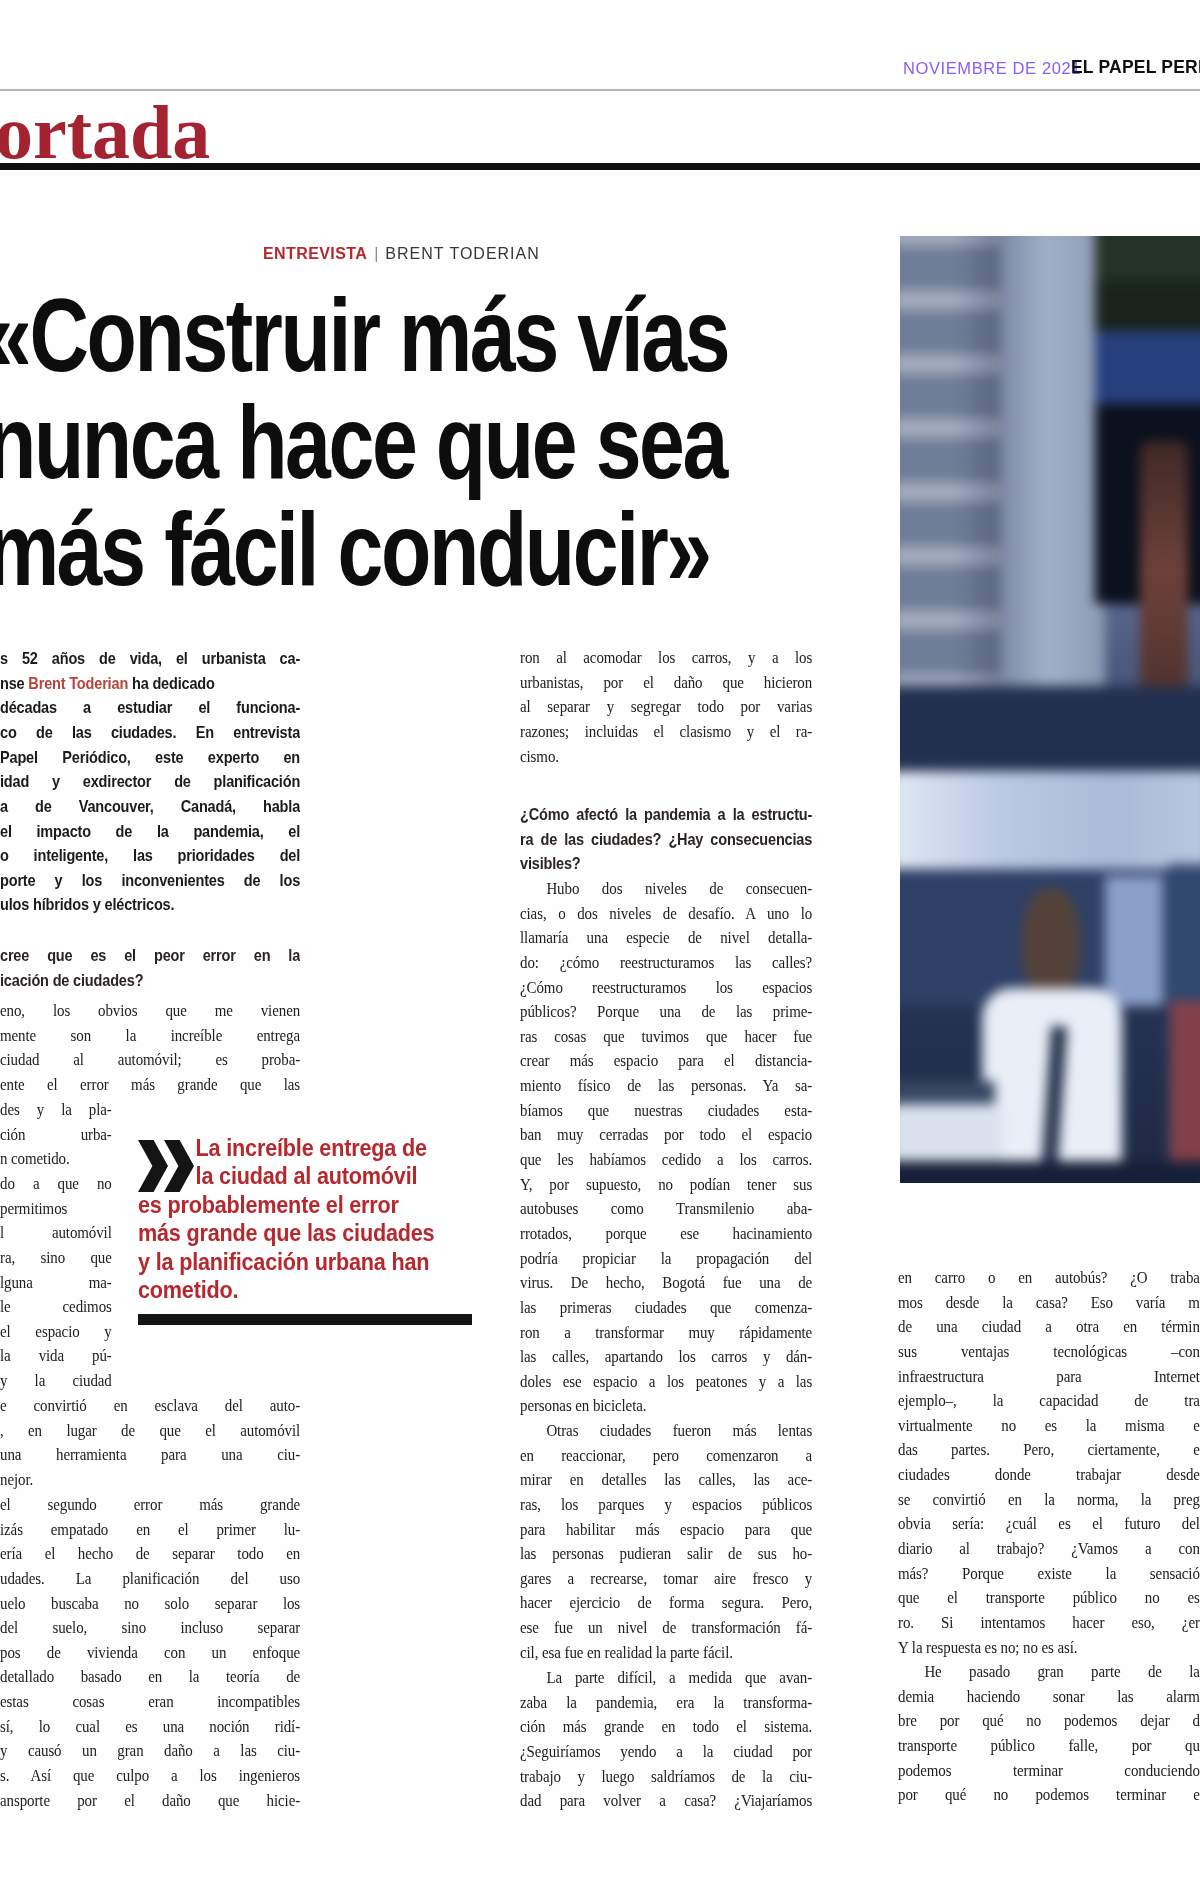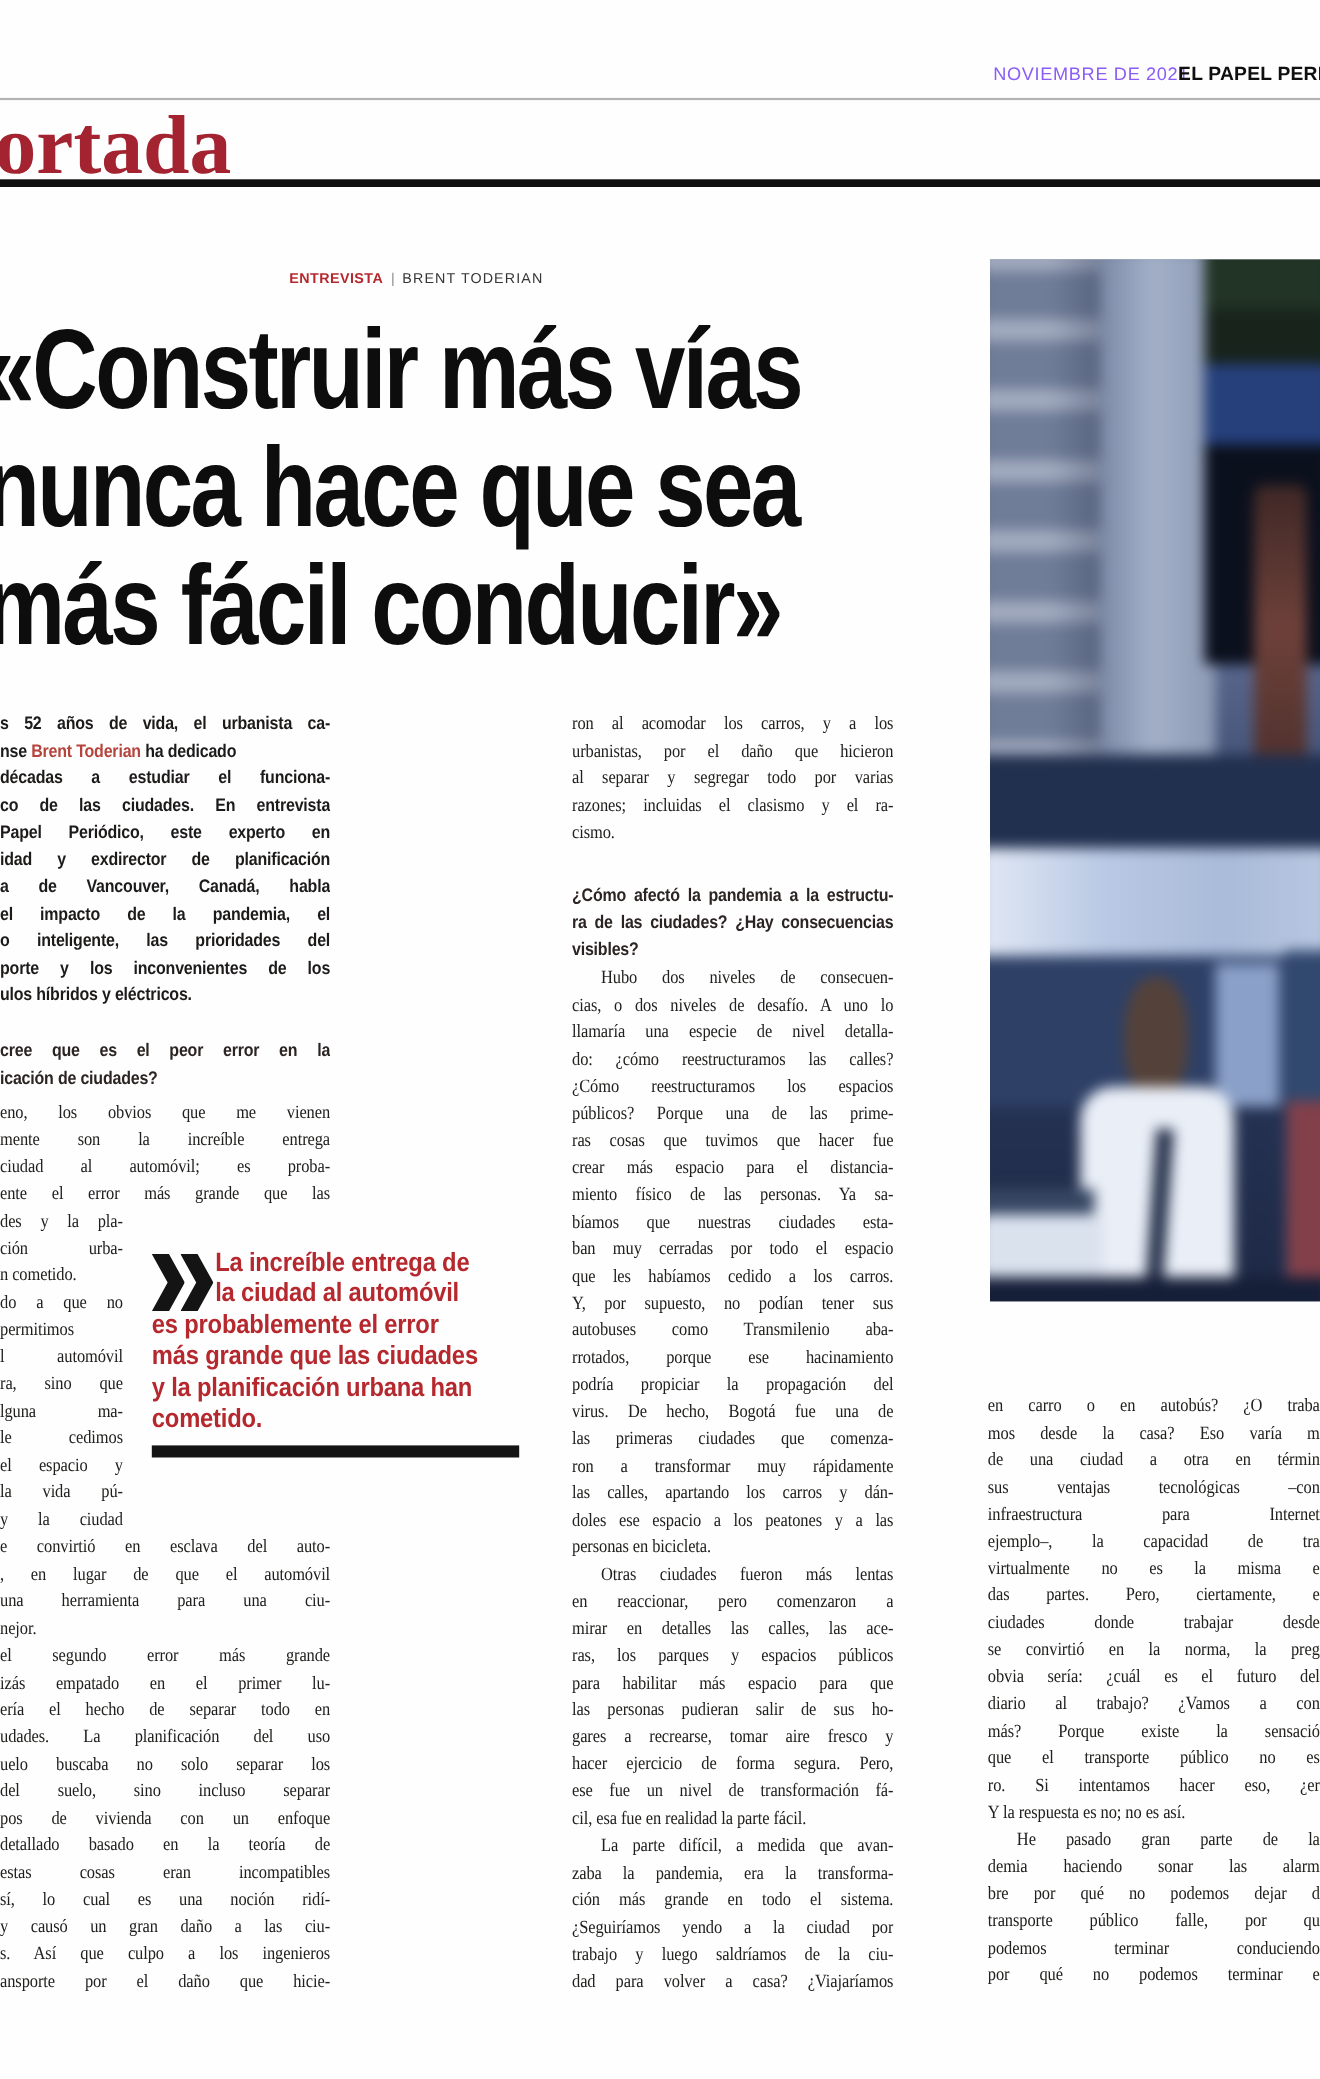--- a/index.html
+++ b/index.html
@@ -10,21 +10,21 @@
   .edition-date{position:absolute;left:903px;top:59px;font-size:16.5px;color:#8b5cf6;
         letter-spacing:.6px;white-space:nowrap;}
   .masthead{position:absolute;left:1071px;top:57px;font-size:17.5px;font-weight:700;color:#0f0f0f;
         letter-spacing:.2px;white-space:nowrap;}
   .rule-gray{position:absolute;left:0;top:89px;width:1200px;height:2px;background:#b3b3b3;}
   .rule-black{position:absolute;left:0;top:163px;width:1200px;height:7px;background:#101010;}
   .section-label{position:absolute;left:-5px;top:94px;font-family:"Liberation Serif",serif;
         font-weight:700;font-size:76px;line-height:1;color:#a32330;white-space:nowrap;}
 
   
-  .kicker{position:absolute;left:263px;top:245px;font-size:13px;white-space:nowrap;}
+  .kicker{position:absolute;left:263px;top:245px;font-size:16px;white-space:nowrap;}
   .kicker .lab{font-weight:700;color:#b5282e;letter-spacing:.4px;}
   .kicker .sep{color:#8a8a8a;padding:0 7px;font-weight:400;}
   .kicker .auth{color:#363636;letter-spacing:1px;}
 
   
   .headline{position:absolute;left:-14px;top:282px;margin:0;font-weight:700;color:#0d0d0d;
         font-size:103px;line-height:107px;letter-spacing:-3px;white-space:nowrap;
         transform:scaleX(.8);transform-origin:0 0;}
   .headline span{display:block;}
 

